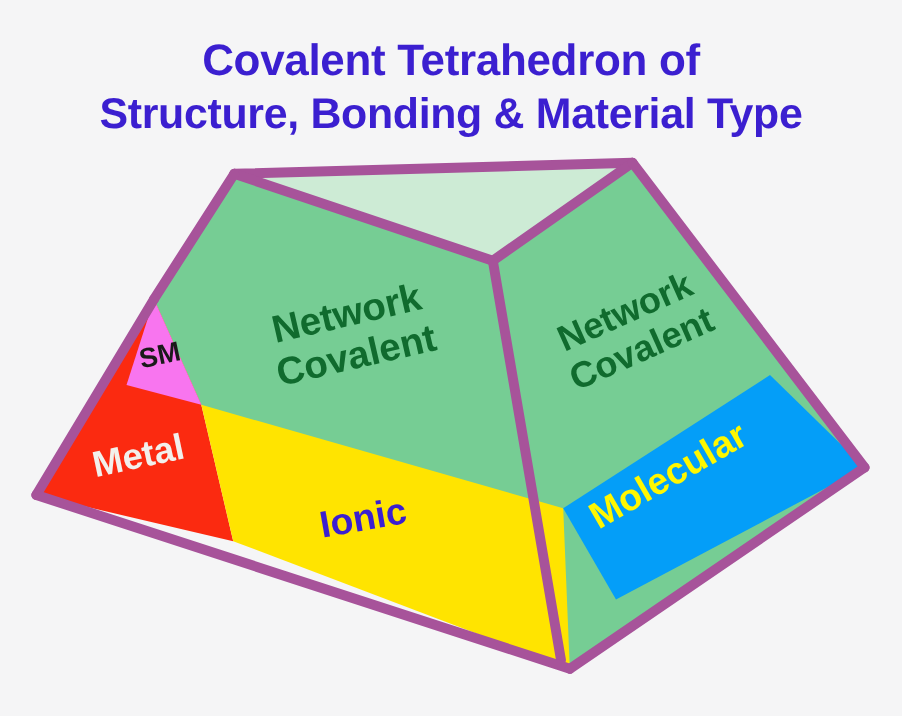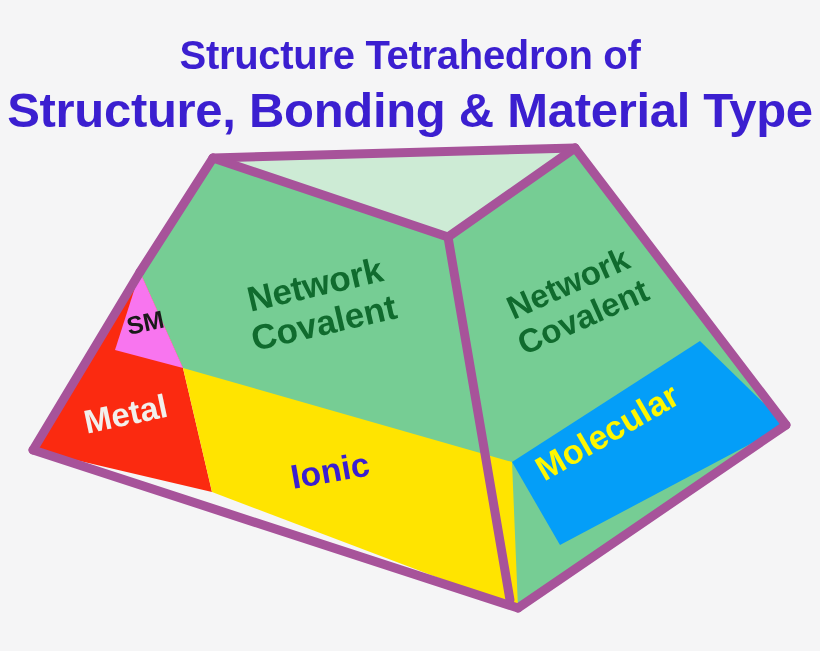--- a/index.html
+++ b/index.html
@@ -26,39 +26,39 @@
     width: 820px;
     text-align: center;
     color: #3b1fd0;
     font-family: "Liberation Sans", sans-serif;
     font-weight: bold;
     font-size: 40px;
     line-height: 1.25;
     letter-spacing: -0.3px;
   }
   #title .line { display: block; white-space: nowrap; }
-  #title .line2 { font-size: 49px; }
+  #title .line2 { font-size: 39px; }
   #figure {
     position: absolute;
     left: 0;
     top: 0;
   }
   .face-label {
     font-family: "Liberation Sans", sans-serif;
     font-weight: bold;
     paint-order: stroke fill;
   }
 </style>
 </head>
 <body style="background: rgb(245, 245, 246);">
 
 <div id="page" style="background: rgb(245, 245, 246);">
 
   <div id="title" style="color: rgb(59, 31, 208);">
-    <span class="line line1">Structure Tetrahedron of</span>
+    <span class="line line1">Covalent Tetrahedron of</span>
     <span class="line line2">Structure, Bonding &amp; Material Type</span>
   </div>
 
   <svg id="figure" width="820" height="651" viewBox="0 0 820 651">
 
     <polygon points="213,158 448,237 448,237 510,600 183,368 140,272" fill="#76cd94"></polygon>
 
     <polygon points="575,148 786,425 518,608 448,237" fill="#76cd94"></polygon>
 
     <polygon points="140,272 183,368 212,492 33,450" fill="#fb2a10"></polygon>

